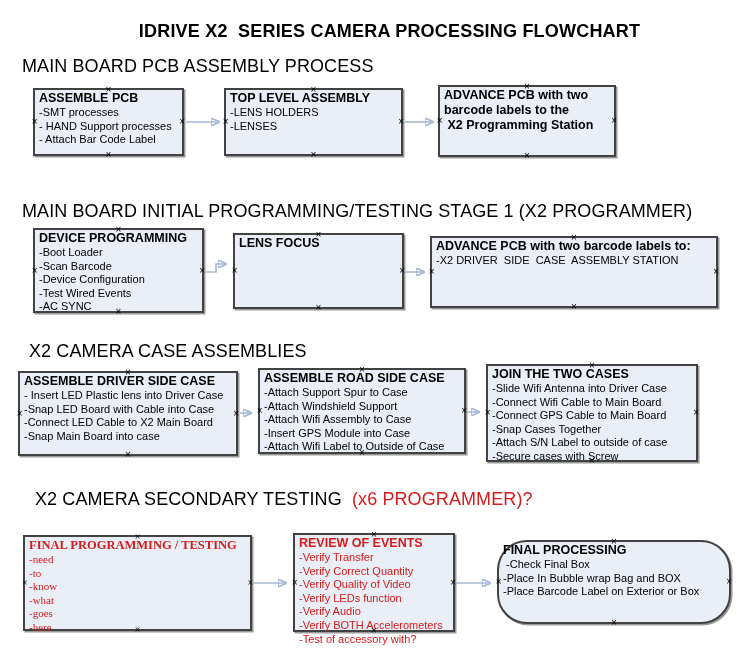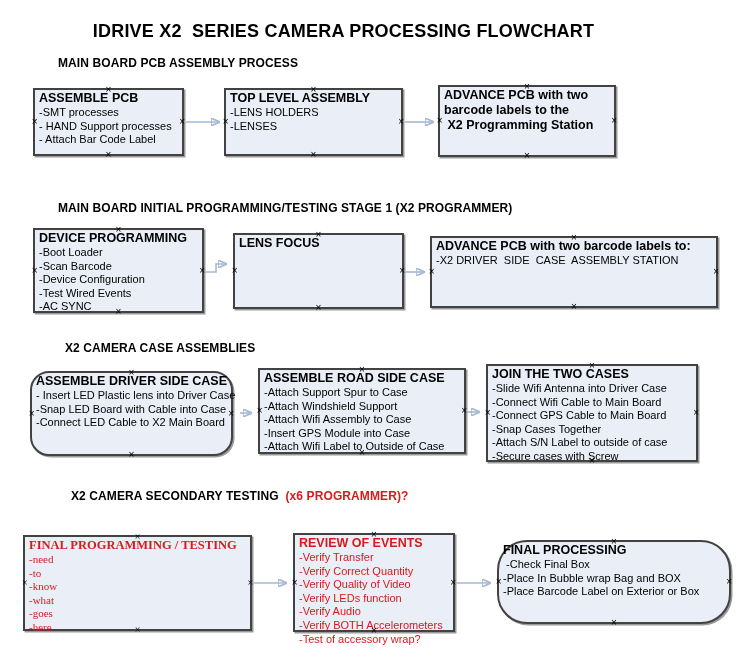--- a/index.html
+++ b/index.html
@@ -7,24 +7,24 @@
     --box-fill:#e9eef7;
     --box-border:#424242;
     --arrow-shaft:#a6b8d4;
     --arrow-head:#3f5fa6;
   }
   html,body{margin:0;padding:0;background:#ffffff;}
   body{font-family:"Liberation Sans",sans-serif;color:#000;}
   .page{position:relative;width:747px;height:662px;background:#fff;overflow:hidden;}
   .title{
     position:absolute;top:21px;left:0;width:687px;text-align:center;
-    font-size:18px;font-weight:bold;white-space:pre;letter-spacing:.2px;
+    font-size:18px;font-weight:bold;white-space:pre;letter-spacing:.2px;padding-left:46px;
   }
   .section-heading{
-    position:absolute;font-size:12px;font-weight:bold;white-space:pre;letter-spacing:.1px;margin-left:36px;
+    position:absolute;font-size:18px;font-weight:normal;white-space:pre;letter-spacing:.1px;
   }
   .section-heading .red{color:var(--red);}
   .box{
     position:absolute;box-sizing:border-box;background:var(--box-fill);
     border:2px solid var(--box-border);box-shadow:1.5px 1.5px 0 #9a9a9a;
     padding:1px 3px 0 4px;overflow:visible;
   }
   .box-title{font-size:12.5px;font-weight:bold;line-height:15px;white-space:pre-wrap;}
   .box-lines{margin-top:0;}
   .box-line{font-size:11px;line-height:13.6px;white-space:pre;}
@@ -116,26 +116,27 @@
         <div class="box-line">-X2 DRIVER  SIDE  CASE  ASSEMBLY STATION</div>
       </div>
   <span class="ch ch-t">×</span>
       <span class="ch ch-b">×</span>
       <span class="ch ch-l">×</span>
       <span class="ch ch-r">×</span>
     </div>
 
   <div class="section-heading" style="left:29px;top:341px;">X2 CAMERA CASE ASSEMBLIES</div>
 
-  <div class="box" style="left:30px;top:371px;width:203px;height:85px;border-radius:19px;">
+  <div class="box" style="left:18px;top:371px;width:220px;height:85px;">
     <div class="box-title">ASSEMBLE DRIVER SIDE CASE</div>
     <div class="box-lines">
         <div class="box-line">- Insert LED Plastic lens into Driver Case</div>
         <div class="box-line">-Snap LED Board with Cable into Case</div>
         <div class="box-line">-Connect LED Cable to X2 Main Board</div>
+        <div class="box-line">-Snap Main Board into case</div>
       </div>
   <span class="ch ch-t">×</span>
       <span class="ch ch-b">×</span>
       <span class="ch ch-l">×</span>
       <span class="ch ch-r">×</span>
     </div>
 
   <div class="box" style="left:258px;top:368px;width:208px;height:86px;">
     <div class="box-title">ASSEMBLE ROAD SIDE CASE</div>
     <div class="box-lines">
@@ -187,21 +188,21 @@
 
   <div class="box red-box" style="left:293px;top:533px;width:162px;height:99px;">
     <div class="box-title">REVIEW OF EVENTS</div>
     <div class="box-lines">
         <div class="box-line">-Verify Transfer</div>
         <div class="box-line">-Verify Correct Quantity</div>
         <div class="box-line">-Verify Quality of Video</div>
         <div class="box-line">-Verify LEDs function</div>
         <div class="box-line">-Verify Audio</div>
         <div class="box-line">-Verify BOTH Accelerometers</div>
-        <div class="box-line">-Test of accessory wrap?</div>
+        <div class="box-line">-Test of accessory with?</div>
       </div>
   <span class="ch ch-t">×</span>
       <span class="ch ch-b">×</span>
       <span class="ch ch-l">×</span>
       <span class="ch ch-r">×</span>
     </div>
 
   <div class="box" style="left:497px;top:540px;width:234px;height:84px;border-radius:30px;">
     <div class="box-title">FINAL PROCESSING</div>
     <div class="box-lines">

